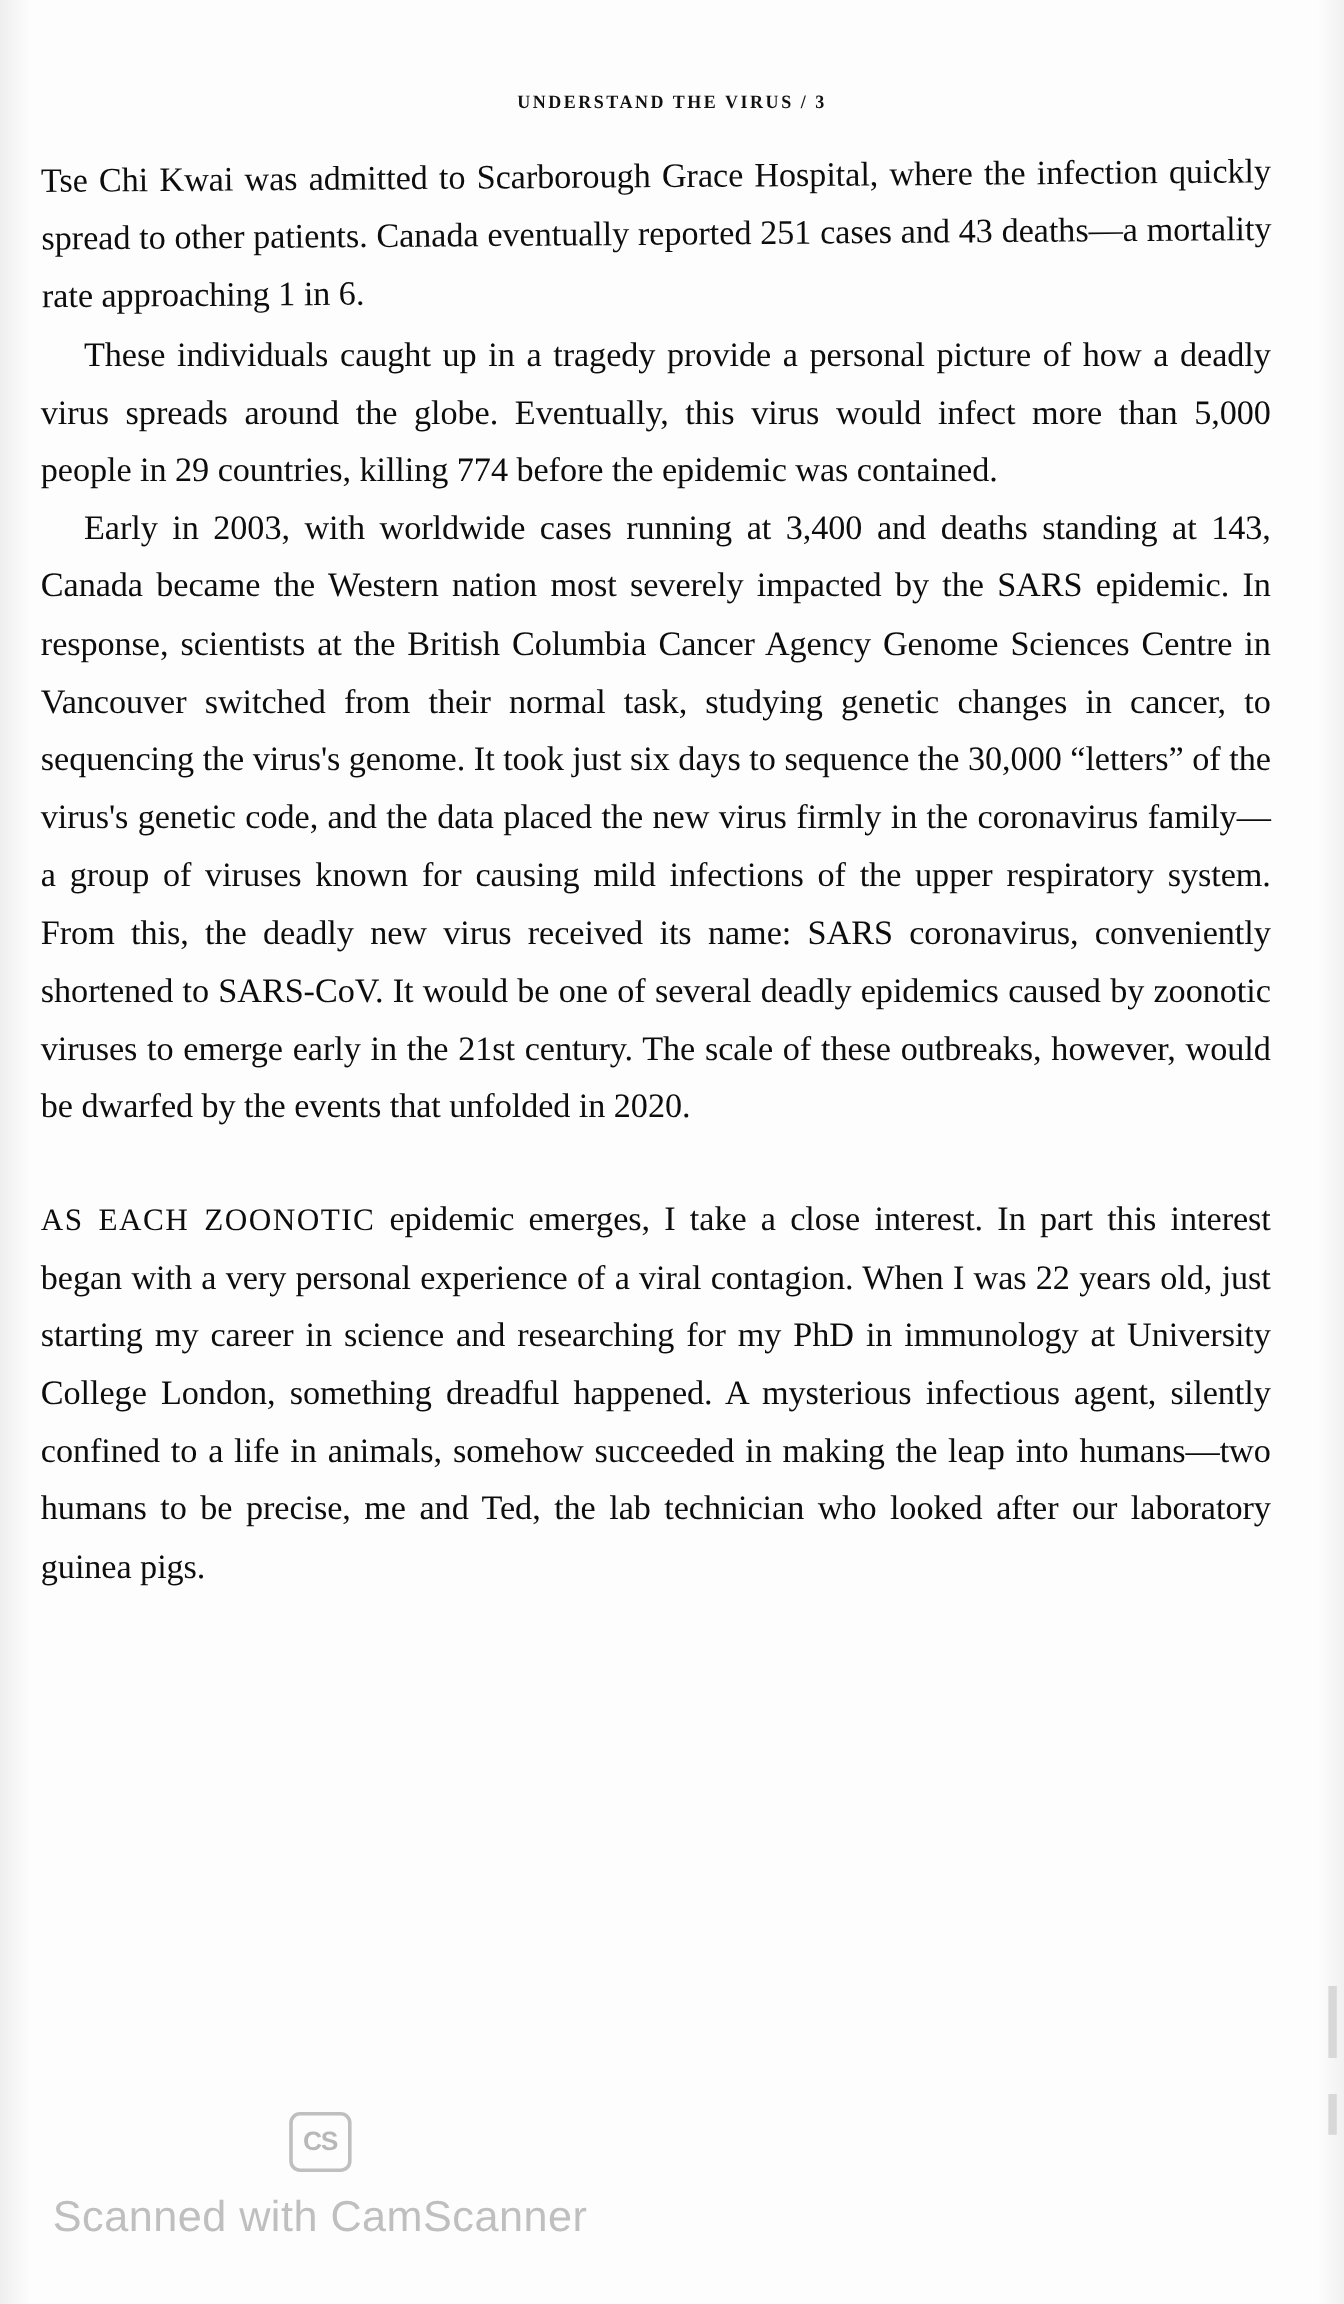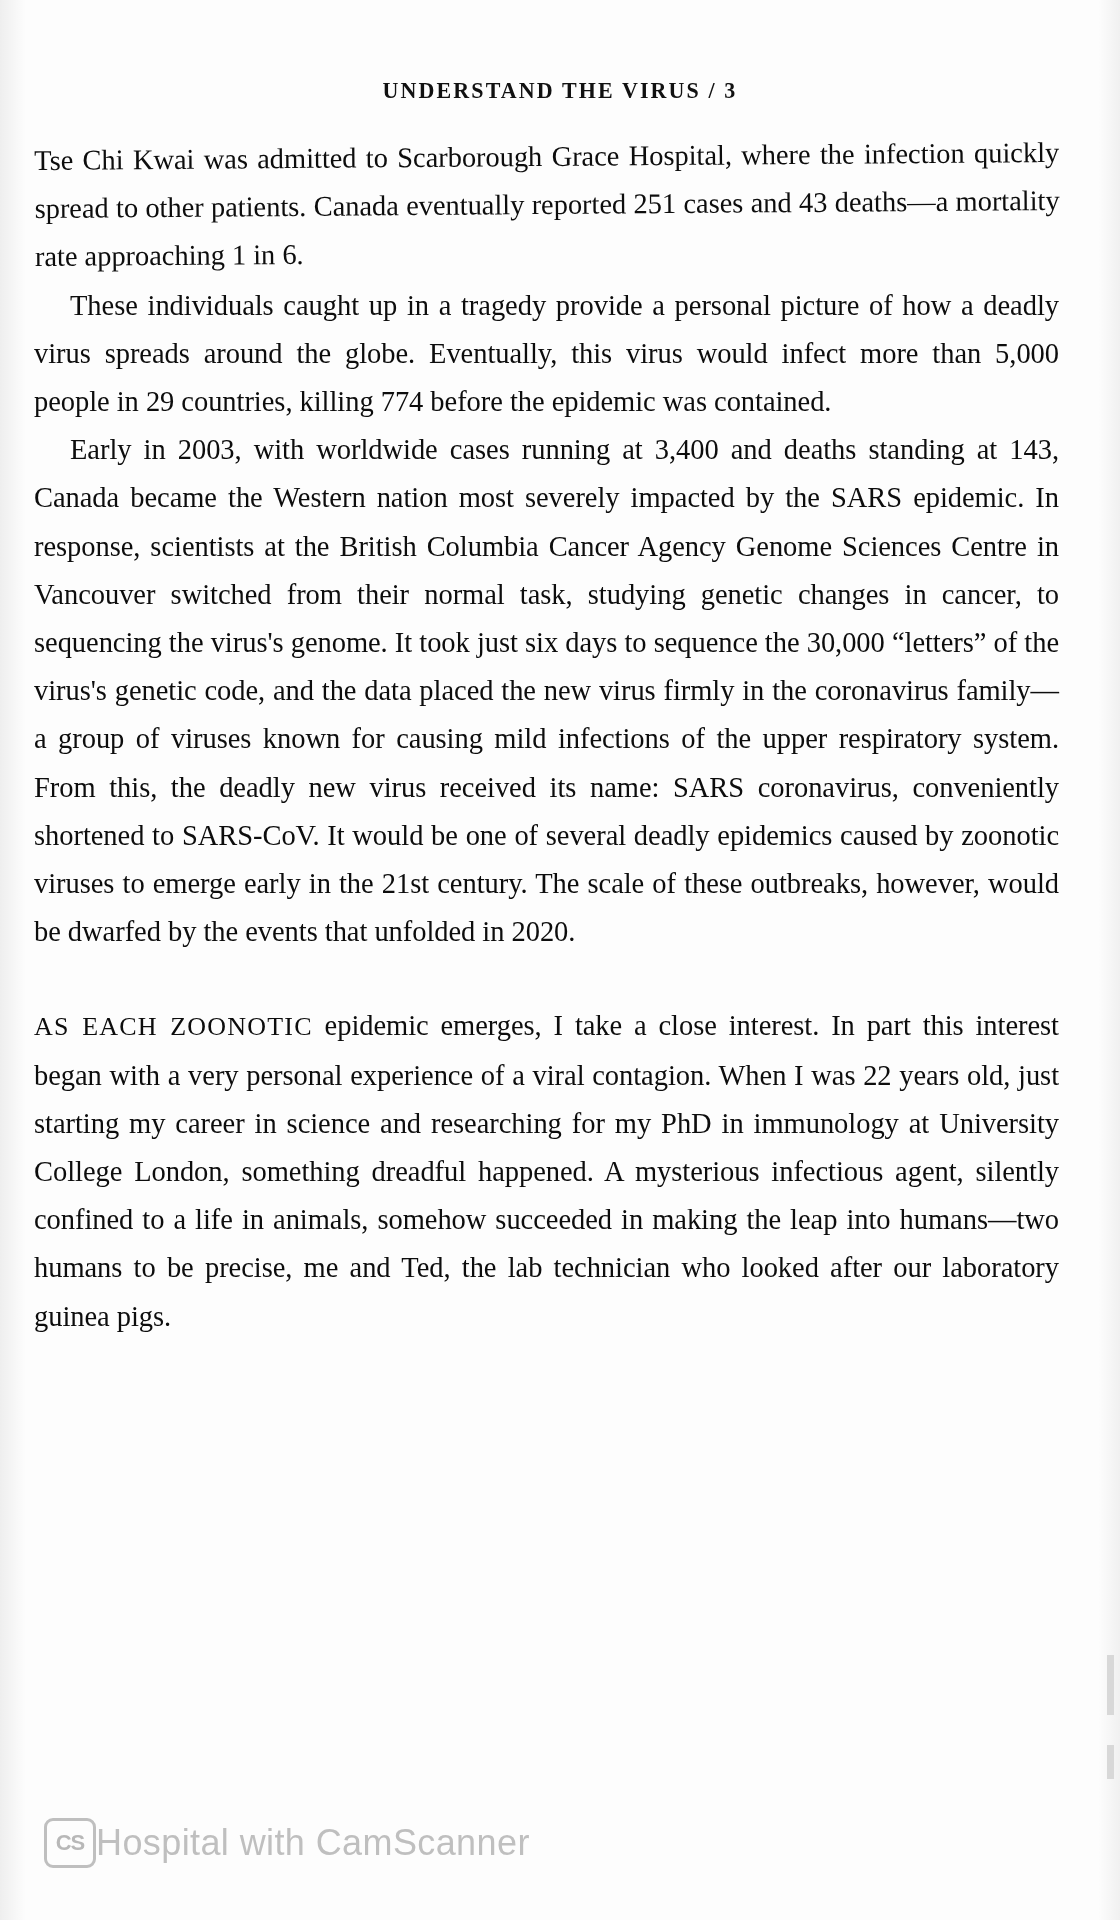--- a/index.html
+++ b/index.html
@@ -31,21 +31,21 @@
     left: 34px;
     top: 0;
     width: 1052px;
     height: 1920px;
   }
 
   .running-head {
     text-align: center;
     margin-top: 78px;
     font-family: "Liberation Serif", serif;
-    font-size: 22px;
+    font-size: 15px;
     font-weight: 700;
     letter-spacing: 2.1px;
     color: #111;
     transform: scaleY(1.05);
   }
 
   .body-text {
     margin-top: 33px;
     padding: 0 27px 0 0;
   }
@@ -80,21 +80,23 @@
     transform-origin: left top;
   }
 
   
   .watermark {
     position: absolute;
     left: 44px;
     bottom: 52px;
     display: flex;
     align-items: center;
+    gap: 16px;
     opacity: 0.62;
+    flex-direction: column;
   }
   .cs-badge {
     width: 46px;
     height: 44px;
     border: 3px solid #9a9a9a;
     border-radius: 9px;
     color: #8f8f8f;
     font-family: "Liberation Sans", sans-serif;
     font-size: 22px;
     font-weight: 700;
@@ -141,15 +143,15 @@
       <p class="gap"><span class="smallcaps">AS EACH ZOONOTIC</span><span> epidemic emerges, I take a close interest. In part this interest began with a very personal experience of a viral contagion. When I was 22 years old, just starting my career in science and researching for my PhD in immunology at University College London, something dreadful happened. A mysterious infectious agent, silently confined to a life in animals, somehow succeeded in making the leap into humans—two humans to be precise, me and Ted, the lab technician who looked after our laboratory guinea pigs.</span></p>
 
     </div>
   </div>
 
   <div class="artifact a1"></div>
   <div class="artifact a2"></div>
 
   <div class="watermark">
     <div class="cs-badge">CS</div>
-    <div class="cs-text">Hospital with CamScanner</div>
+    <div class="cs-text">Scanned with CamScanner</div>
   </div>
 </div>
 
 </body></html>

